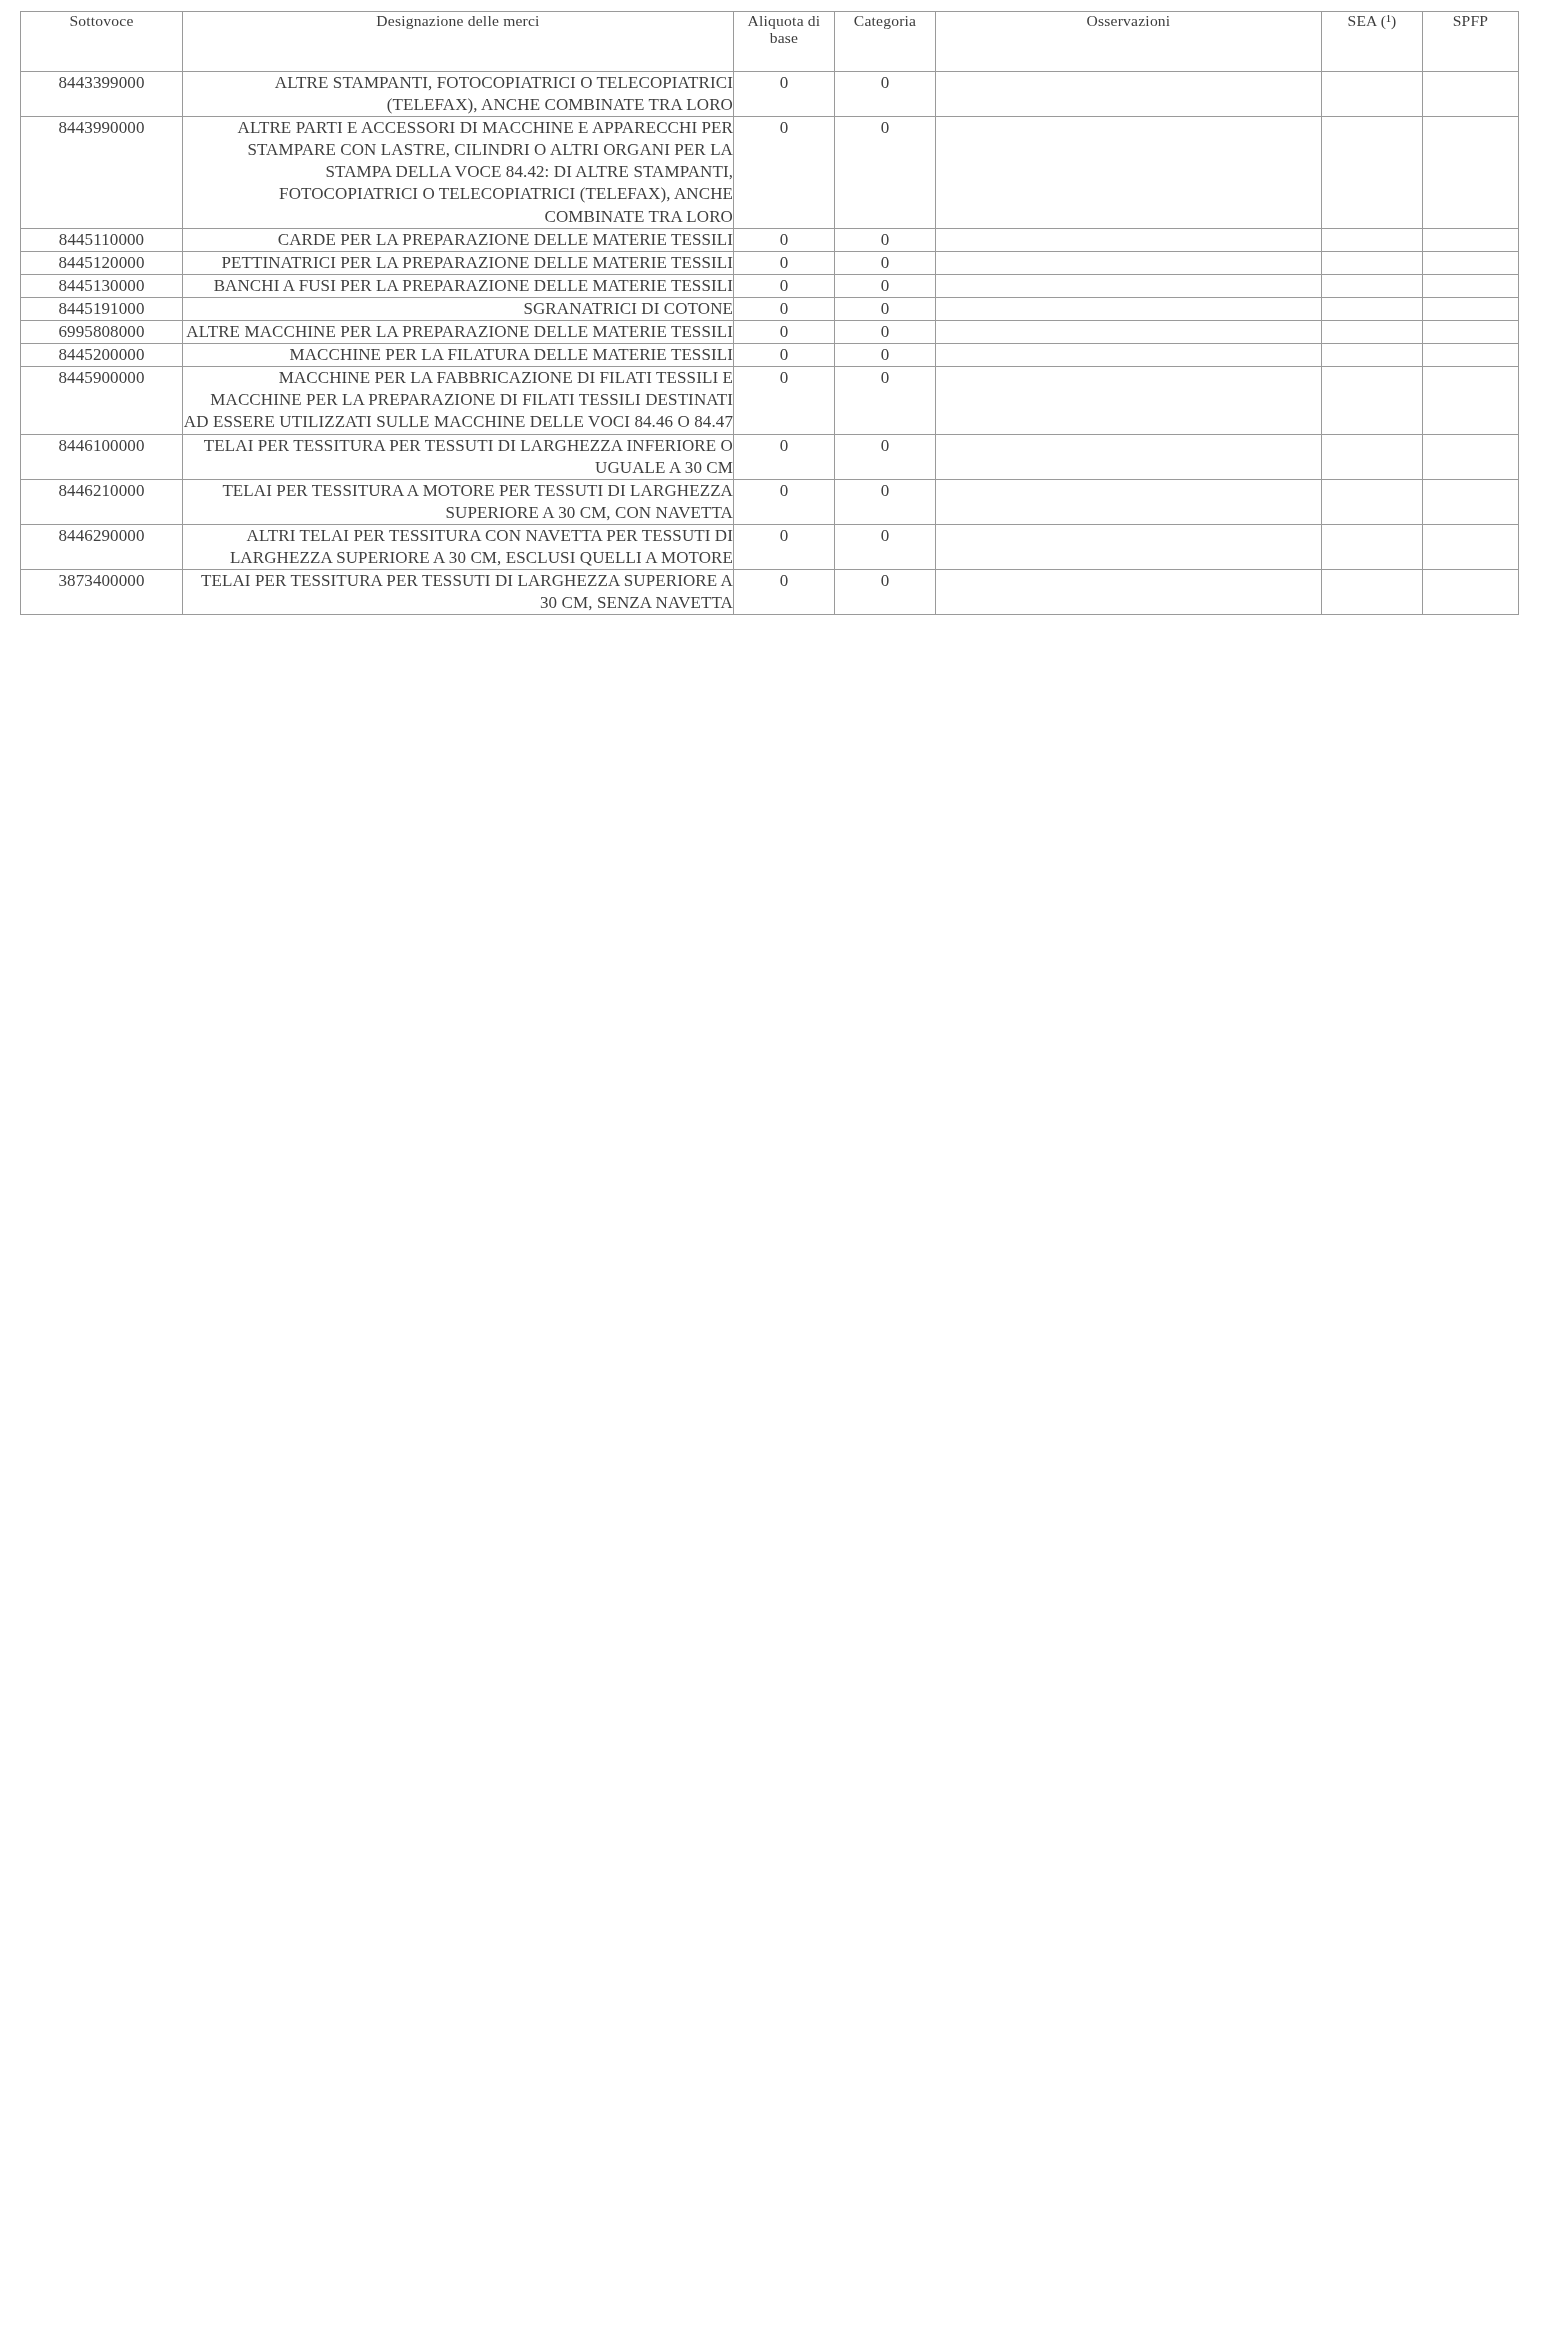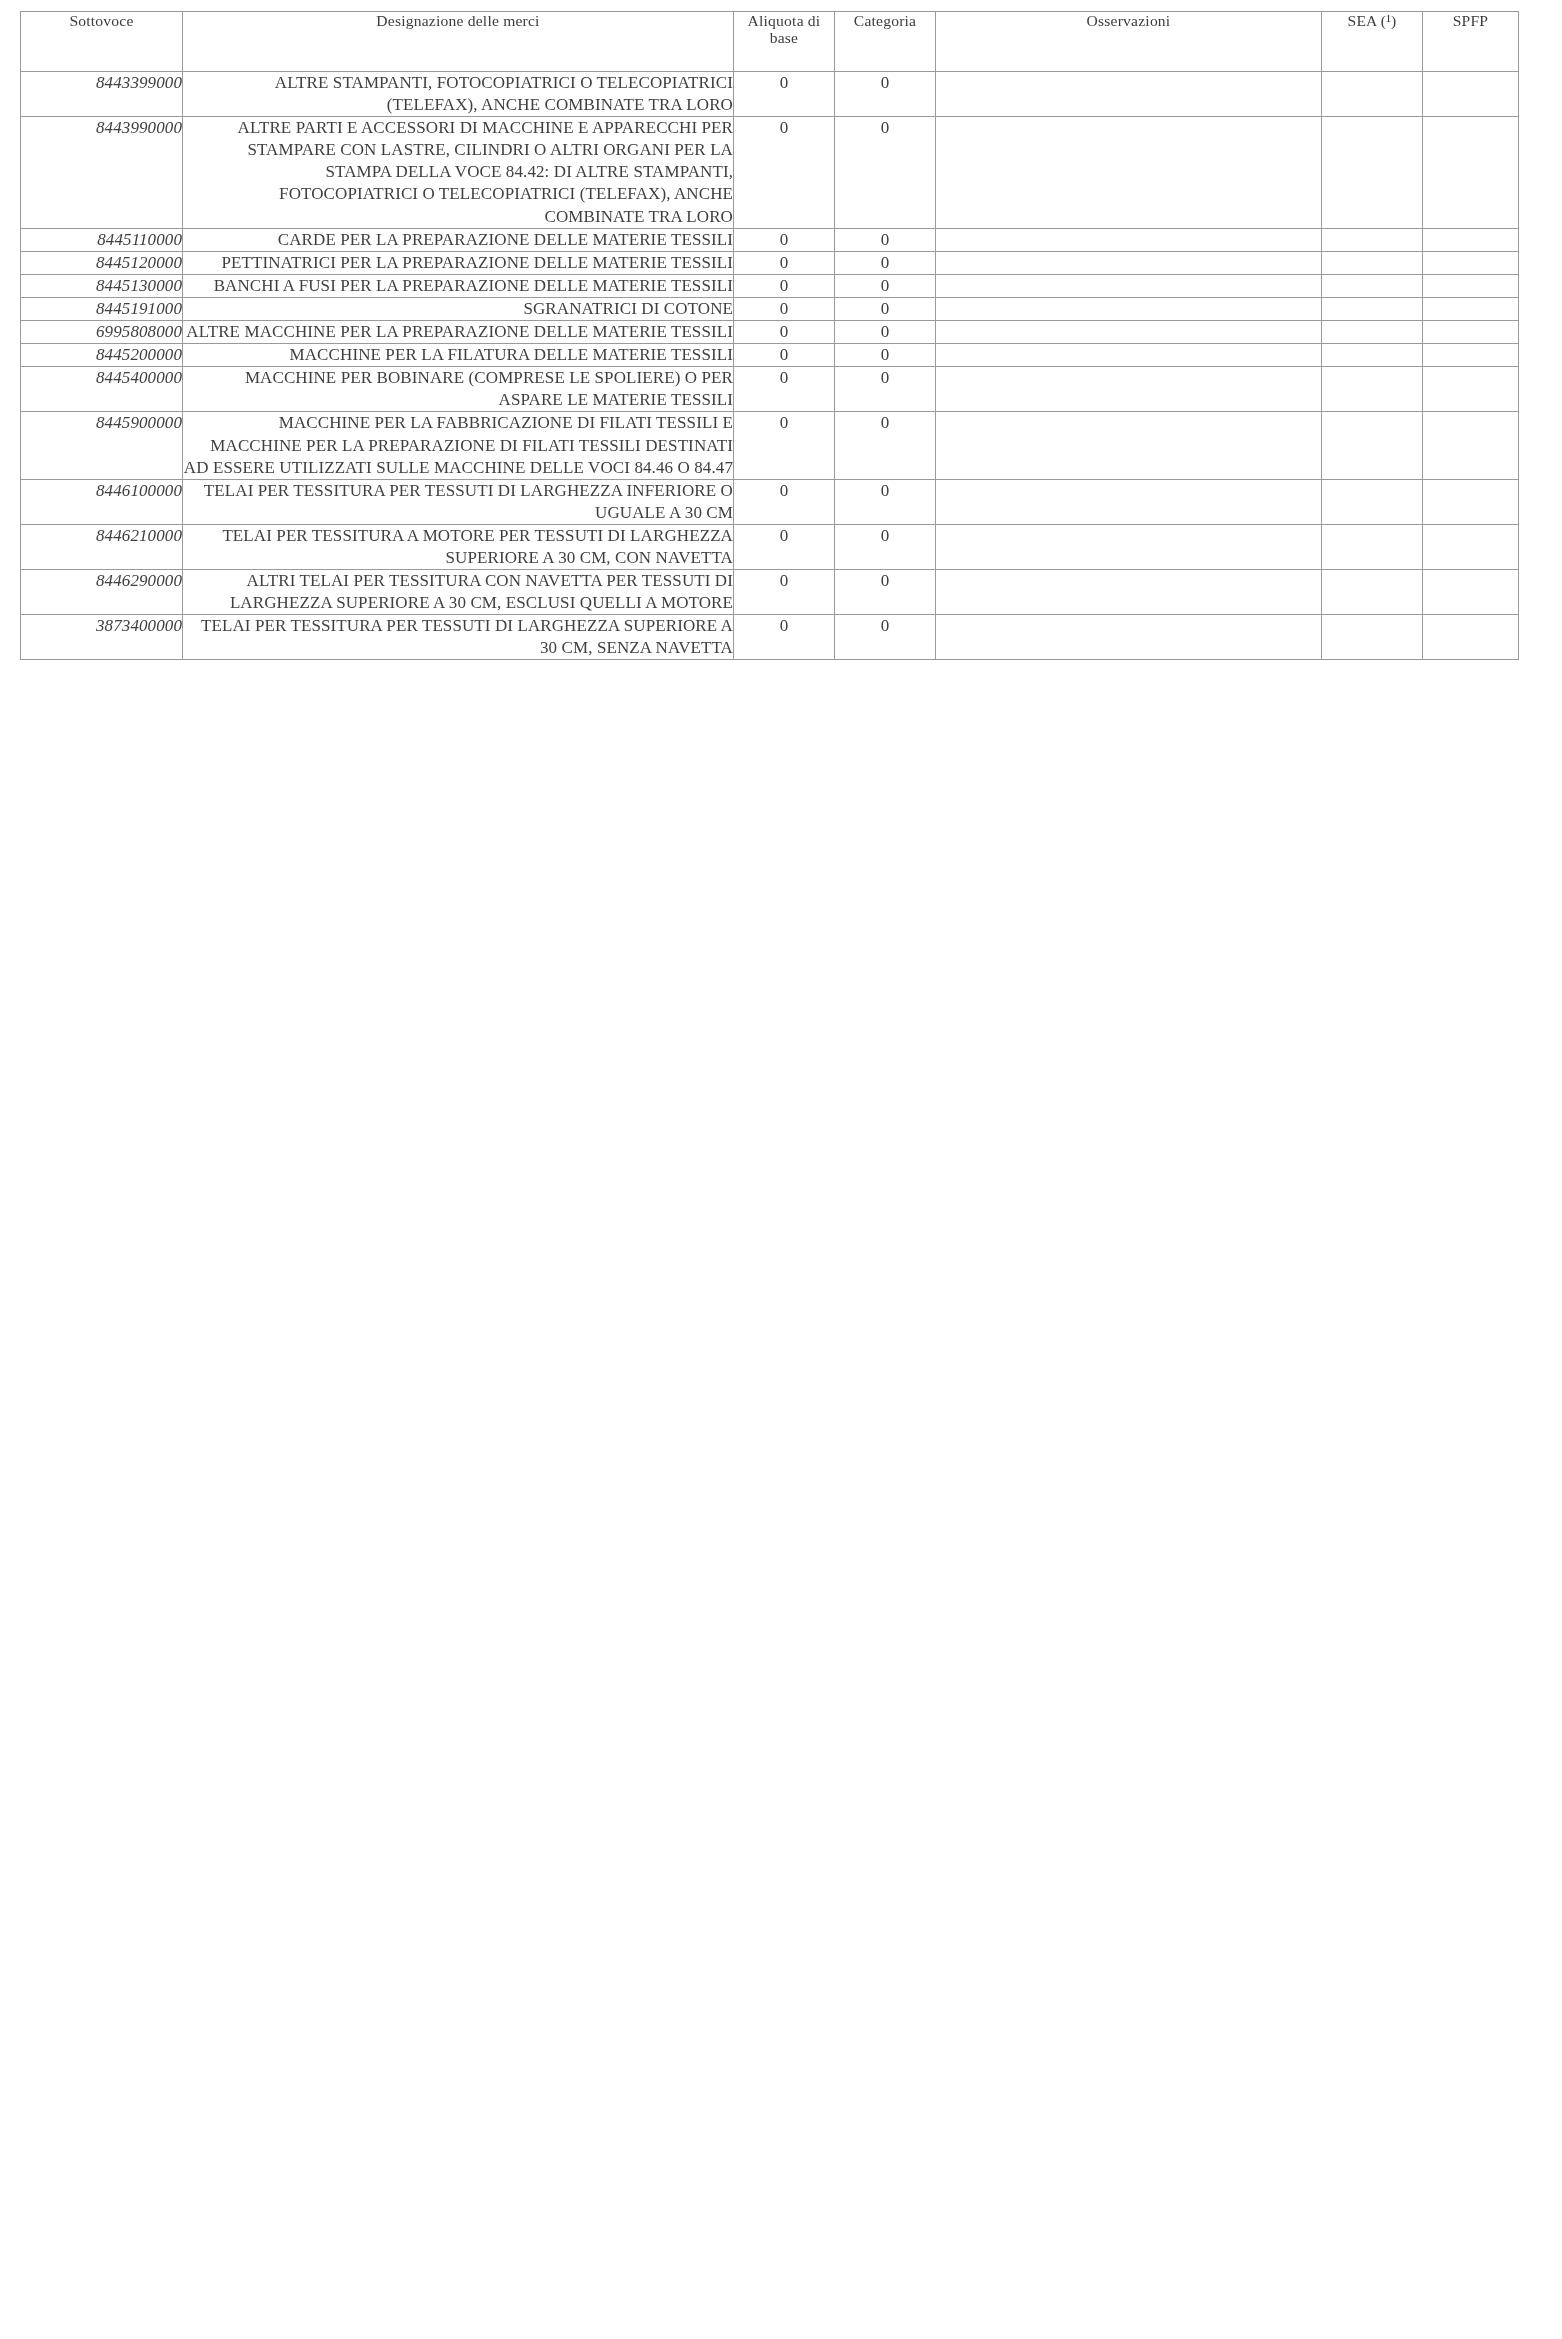--- a/index.html
+++ b/index.html
@@ -54,24 +54,23 @@
     display: block;
     line-height: 1.12;
   }
   tbody td {
     font-size: 17px;
     line-height: 1.30;
     color: #3f3f3f;
     letter-spacing: 0.1px;
   }
   td.code {
-    text-align: right;
+    text-align: center;
     padding: 9.2px 5.5px 11px 9.2px;
     white-space: nowrap;
-    font-style: italic;
   }
   td.desc {
     text-align: right;
     padding: 9.2px 7.3px 11px 10px;
     text-transform: uppercase;
   }
   td.num {
     text-align: center;
     padding: 9.2px 3.7px 11px 3.7px;
   }
@@ -187,29 +186,20 @@
         <tr>
           <td class="code">8445200000</td>
           <td class="desc">MACCHINE PER LA FILATURA DELLE MATERIE TESSILI</td>
           <td class="num">0</td>
           <td class="num">0</td>
           <td class="blank"></td>
           <td class="blank"></td>
           <td class="blank"></td>
         </tr>
         <tr>
-          <td class="code">8445400000</td>
-          <td class="desc">MACCHINE PER BOBINARE (COMPRESE LE SPOLIERE) O PER ASPARE LE MATERIE TESSILI</td>
-          <td class="num">0</td>
-          <td class="num">0</td>
-          <td class="blank"></td>
-          <td class="blank"></td>
-          <td class="blank"></td>
-        </tr>
-        <tr>
           <td class="code">8445900000</td>
           <td class="desc">MACCHINE PER LA FABBRICAZIONE DI FILATI TESSILI E MACCHINE PER LA PREPARAZIONE DI FILATI TESSILI DESTINATI AD ESSERE UTILIZZATI SULLE MACCHINE DELLE VOCI 84.46 O 84.47</td>
           <td class="num">0</td>
           <td class="num">0</td>
           <td class="blank"></td>
           <td class="blank"></td>
           <td class="blank"></td>
         </tr>
         <tr>
           <td class="code">8446100000</td>

